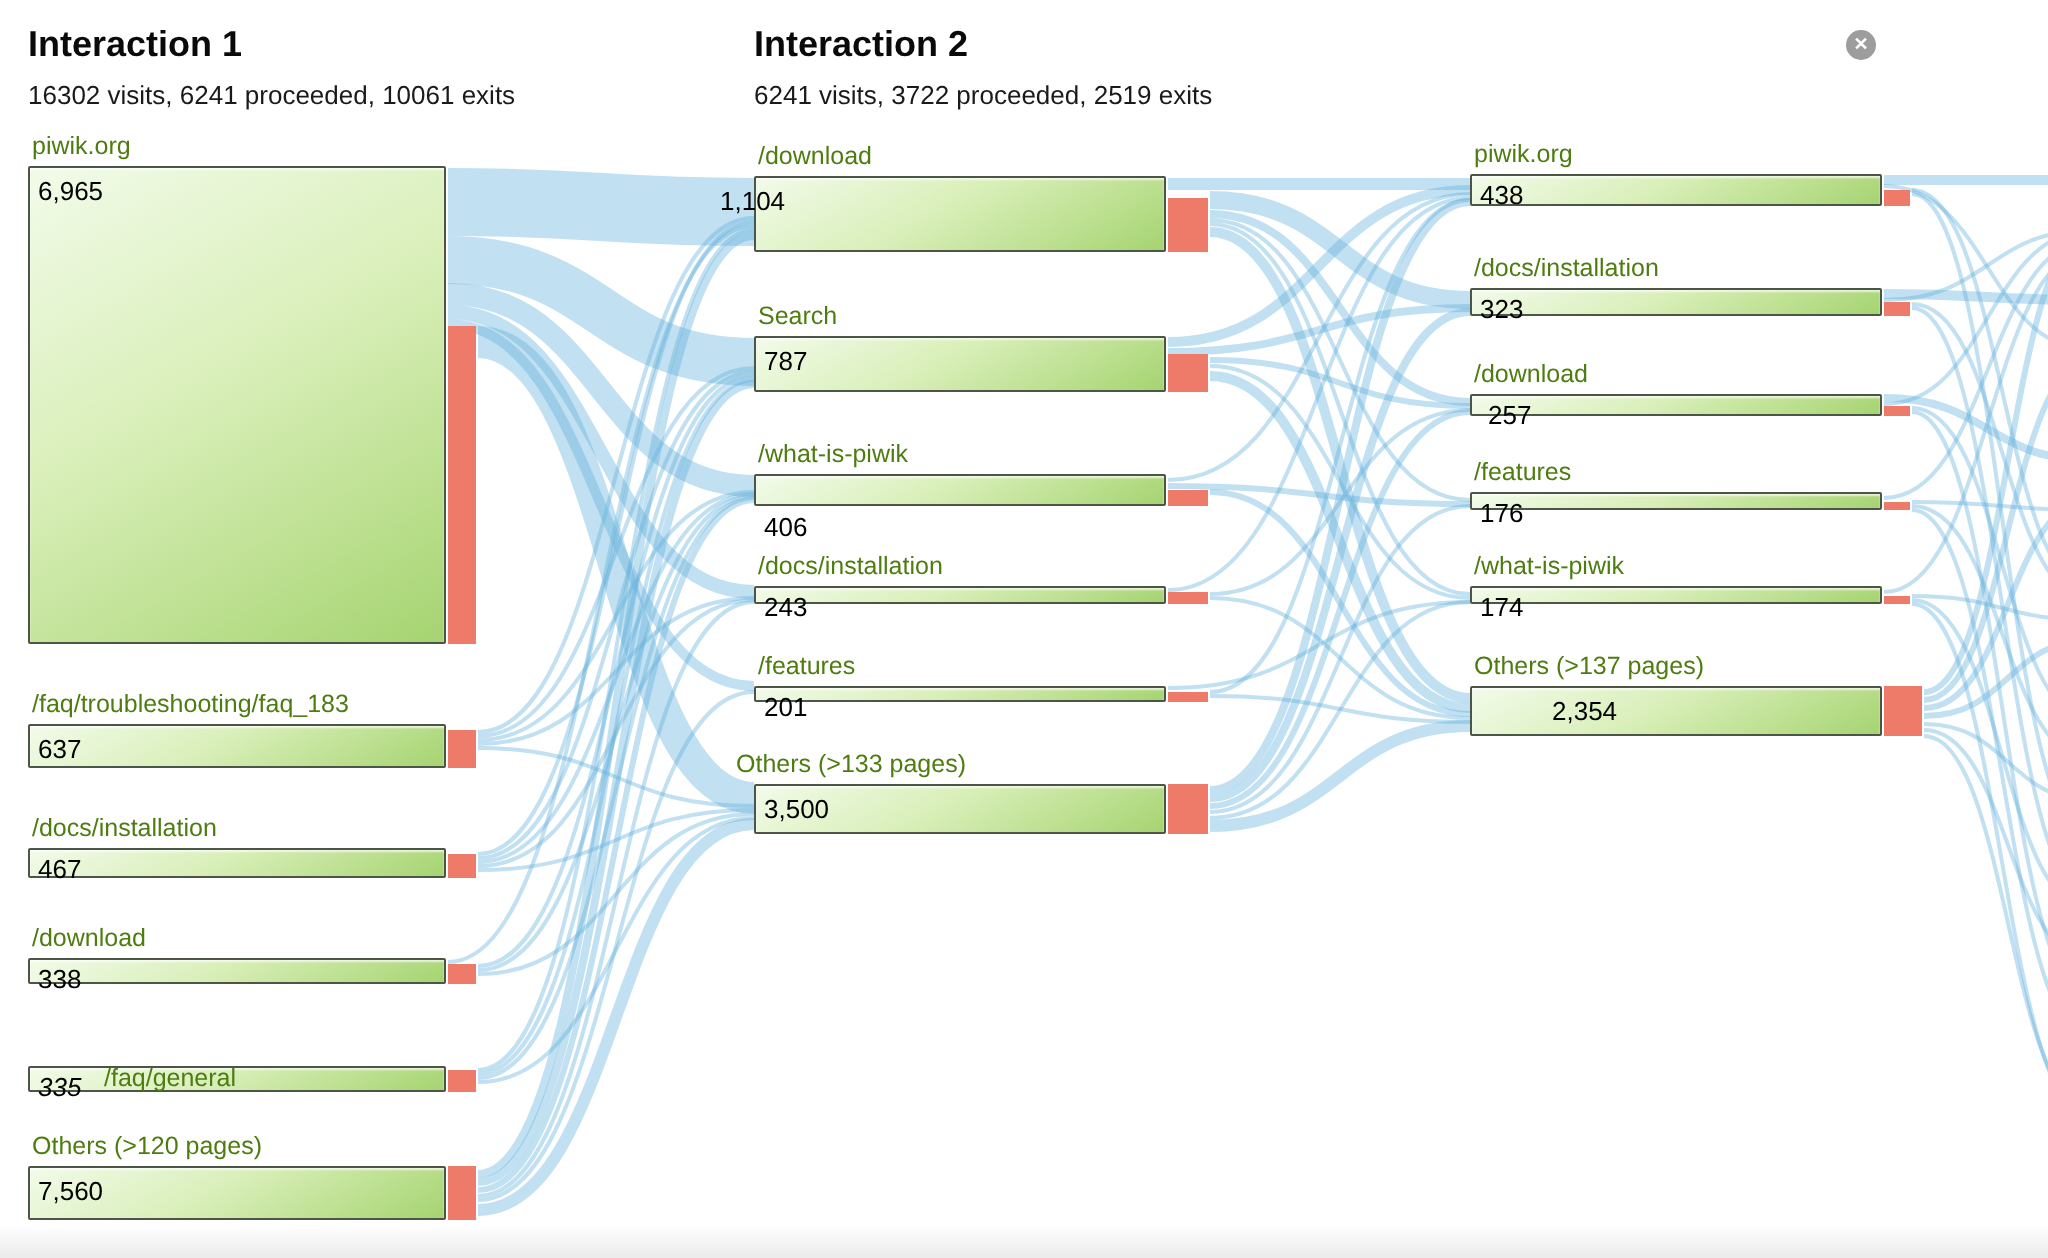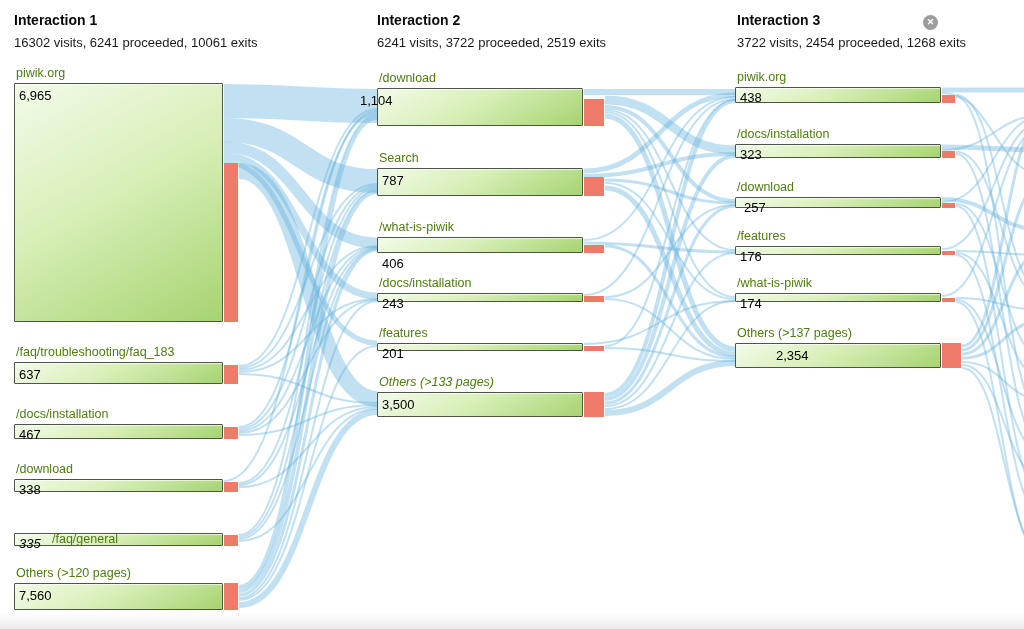--- a/index.html
+++ b/index.html
@@ -1,20 +1,20 @@
 <!DOCTYPE html>
 <html><head>
 <meta charset="utf-8">
 <style>
   html,body{margin:0;padding:0;background:#fff;}
   .canvas{position:relative;width:1024px;height:629px;background:#fff;overflow:hidden;
           font-family:"Liberation Sans",sans-serif;}
   svg.flows{position:absolute;left:0;top:0;z-index:1;}
   .col-header{position:absolute;top:12px;z-index:5;}
-  .col-title{font-size:14px;font-weight:bold;color:#0a0a0a;}
+  .col-title{font-size:18px;font-weight:bold;color:#0a0a0a;}
   .col-sub{font-size:13px;color:#1a1a1a;margin-top:7px;}
   .node-label{position:absolute;font-size:12.5px;color:#4d7c0f;white-space:nowrap;z-index:6;}
   .node-box{position:absolute;box-sizing:border-box;border:1px solid #4d5548;border-radius:1px;
             background:linear-gradient(150deg,#f2fbe9 0%,#d9efb9 45%,#a6d471 100%);
             box-shadow:inset 0 1px 1px rgba(255,255,255,.7);z-index:4;cursor:pointer;}
   .node-value{position:absolute;font-size:13px;color:#000;z-index:6;white-space:nowrap;}
   .exit-bar{position:absolute;background:#ee7a6a;z-index:3;cursor:pointer;}
   .close-btn{position:absolute;left:923px;top:15px;width:15px;height:15px;border-radius:50%;
              background:#9d9d9d;color:#fff;font-size:9px;line-height:15px;text-align:center;
              z-index:8;cursor:pointer;font-weight:bold;}
@@ -113,24 +113,20 @@
     </svg>
 
   <div class="col-header" style="left:14px">
     <div class="col-title">Interaction 1</div>
     <div class="col-sub">16302 visits, 6241 proceeded, 10061 exits</div>
   </div>
   <div class="col-header" style="left:377px">
     <div class="col-title">Interaction 2</div>
     <div class="col-sub">6241 visits, 3722 proceeded, 2519 exits</div>
   </div>
-  <div class="col-header" style="left:737px">
-    <div class="col-title">Interaction 3</div>
-    <div class="col-sub">3722 visits, 2454 proceeded, 1268 exits</div>
-  </div>
 
   <div class="close-btn">✕</div>
 
   <div id="nodes-layer">
       <div class="node-label" style="left: 16px; top: 66px;">piwik.org</div>
       <div class="exit-bar" style="left: 224px; top: 163px; width: 14px; height: 159px;"></div>
       <div class="node-box" style="left: 14px; top: 83px; width: 209px; height: 239px;"></div>
       <div class="node-value" style="left: 19px; top: 88px;">6,965</div>
       <div class="node-label" style="left: 16px; top: 345px;">/faq/troubleshooting/faq_183</div>
       <div class="exit-bar" style="left: 224px; top: 365px; width: 14px; height: 19px;"></div>
@@ -165,21 +161,21 @@
       <div class="node-box" style="left: 377px; top: 237px; width: 206px; height: 16px;"></div>
       <div class="node-value" style="left: 382px; top: 256px; text-align: center;">406</div>
       <div class="node-label" style="left: 379px; top: 276px;">/docs/installation</div>
       <div class="exit-bar" style="left: 584px; top: 296px; width: 20px; height: 6px;"></div>
       <div class="node-box" style="left: 377px; top: 293px; width: 206px; height: 9px;"></div>
       <div class="node-value" style="left: 382px; top: 296px;">243</div>
       <div class="node-label" style="left: 379px; top: 326px;">/features</div>
       <div class="exit-bar" style="left: 584px; top: 346px; width: 20px; height: 5px;"></div>
       <div class="node-box" style="left: 377px; top: 343px; width: 206px; height: 8px;"></div>
       <div class="node-value" style="left: 382px; top: 346px;">201</div>
-      <div class="node-label" style="left: 379px; top: 375px; font-style: italic;">Others (&gt;133 pages)</div>
+      <div class="node-label" style="left: 368px; top: 375px;">Others (&gt;133 pages)</div>
       <div class="exit-bar" style="left: 584px; top: 392px; width: 20px; height: 25px;"></div>
       <div class="node-box" style="left: 377px; top: 392px; width: 206px; height: 25px;"></div>
       <div class="node-value" style="left: 382px; top: 397px; text-align: center;">3,500</div>
       <div class="node-label" style="left: 737px; top: 70px;">piwik.org</div>
       <div class="exit-bar" style="left: 942px; top: 95px; width: 13px; height: 8px;"></div>
       <div class="node-box" style="left: 735px; top: 87px; width: 206px; height: 16px;"></div>
       <div class="node-value" style="left: 740px; top: 90px;">438</div>
       <div class="node-label" style="left: 737px; top: 127px;">/docs/installation</div>
       <div class="exit-bar" style="left: 942px; top: 151px; width: 13px; height: 7px;"></div>
       <div class="node-box" style="left: 735px; top: 144px; width: 206px; height: 14px;"></div>

